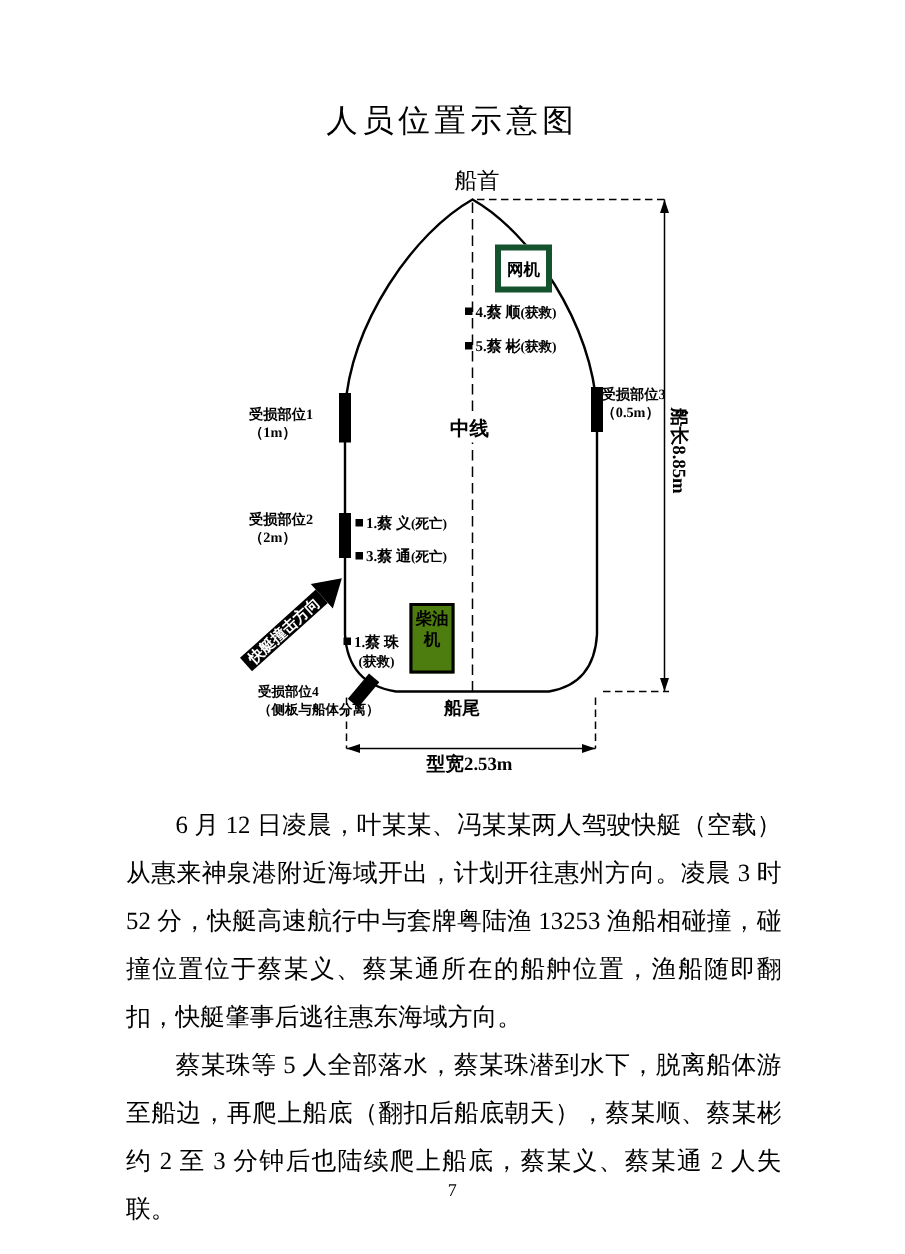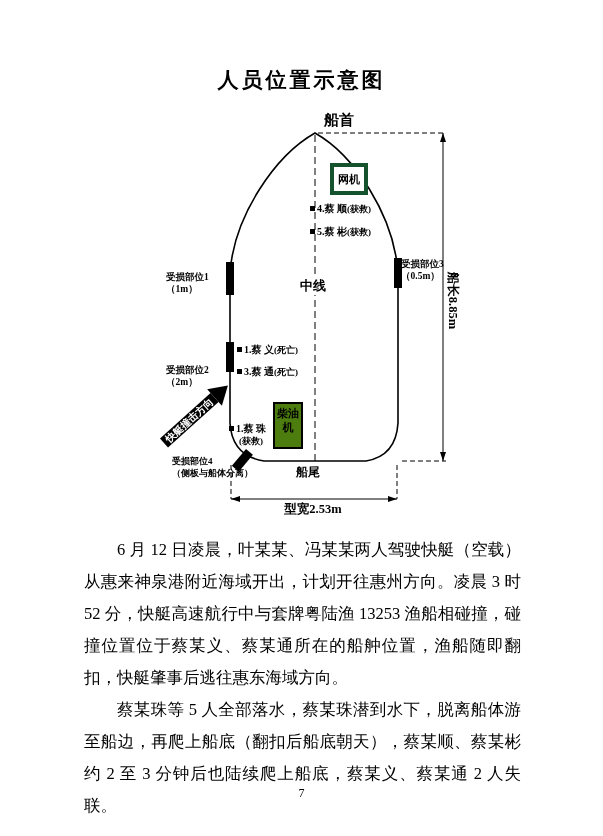--- a/index.html
+++ b/index.html
@@ -1,23 +1,23 @@
 <!DOCTYPE html>
 <html><head>
 <meta charset="utf-8">
 <style>
   html,body{margin:0;padding:0;background:#ffffff;}
   .page{position:relative;width:603px;height:836px;background:#ffffff;overflow:hidden;
         font-family:"Liberation Serif","DejaVu Serif",serif;color:#000;}
 
   .doc-title{position:absolute;left:0;right:0;top:66px;text-align:center;
              font-family:"Liberation Sans","DejaVu Sans",sans-serif;
-             font-size:21px;font-weight:700;letter-spacing:3px;}
-  .bow-label{position:absolute;left:282px;top:111px;width:72px;text-align:right;
-             font-size:15px;font-weight:700;}
+             font-size:21px;font-weight:400;letter-spacing:3px;}
+  .bow-label{position:absolute;left:282px;top:111px;width:72px;text-align:center;
+             font-size:15px;font-weight:400;}
   .stern-label{position:absolute;left:284px;top:464px;width:48px;text-align:center;
              font-size:12px;font-weight:700;}
 
   .diagram-svg{position:absolute;left:150px;top:125px;}
 
   .net-box{position:absolute;left:330px;top:163px;width:30px;height:24px;
            border:4px solid #14532d;display:flex;align-items:center;justify-content:center;
            font-size:11px;font-weight:700;background:#fff;}
   .diesel-box{position:absolute;left:273px;top:402px;width:26px;height:40px;
            border:2px solid #000;text-align:center;font-size:11px;font-weight:700;
@@ -105,21 +105,21 @@
     <div><span class="sq"></span><span>1.蔡 珠</span></div>
     <div class="pstatus" style="padding-left:10px">(获救)</div>
   </div>
 
   <div class="centerline-label">中线</div>
 
   <div class="dlabel" style="left:166px;top:271px;width:62px">
     <div>受损部位1</div>
     <div>（1m）</div>
   </div>
-  <div class="dlabel" style="left:166px;top:364px;width:62px">
+  <div class="dlabel" style="left:166px;top:341px;width:62px">
     <div>受损部位2</div>
     <div>（2m）</div>
   </div>
   <div class="dlabel" style="left:401px;top:258px;width:58px">
     <div>受损部位3</div>
     <div>（0.5m）</div>
   </div>
   <div class="dlabel dlabel-4" style="left:172px;top:456px;width:92px">
     <div>受损部位4</div>
     <div>（侧板与船体分离）</div>

